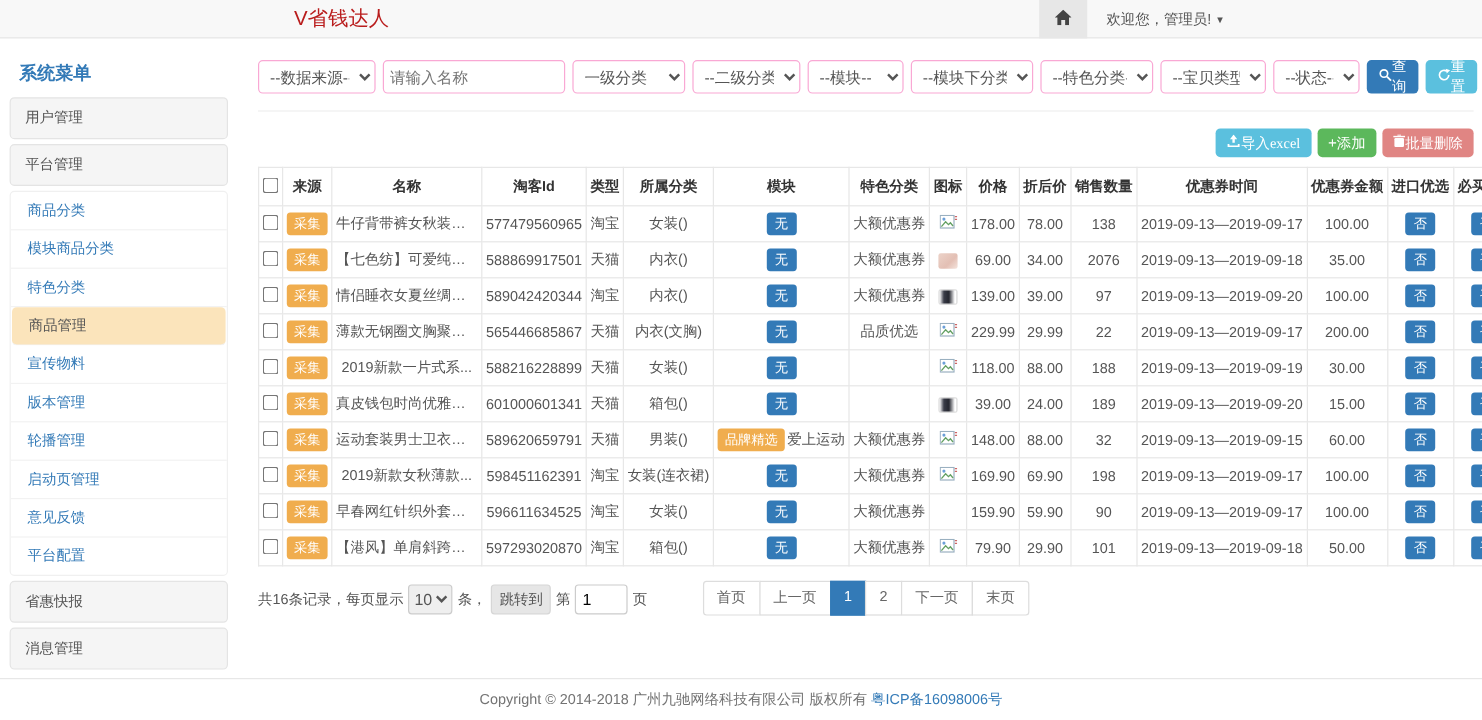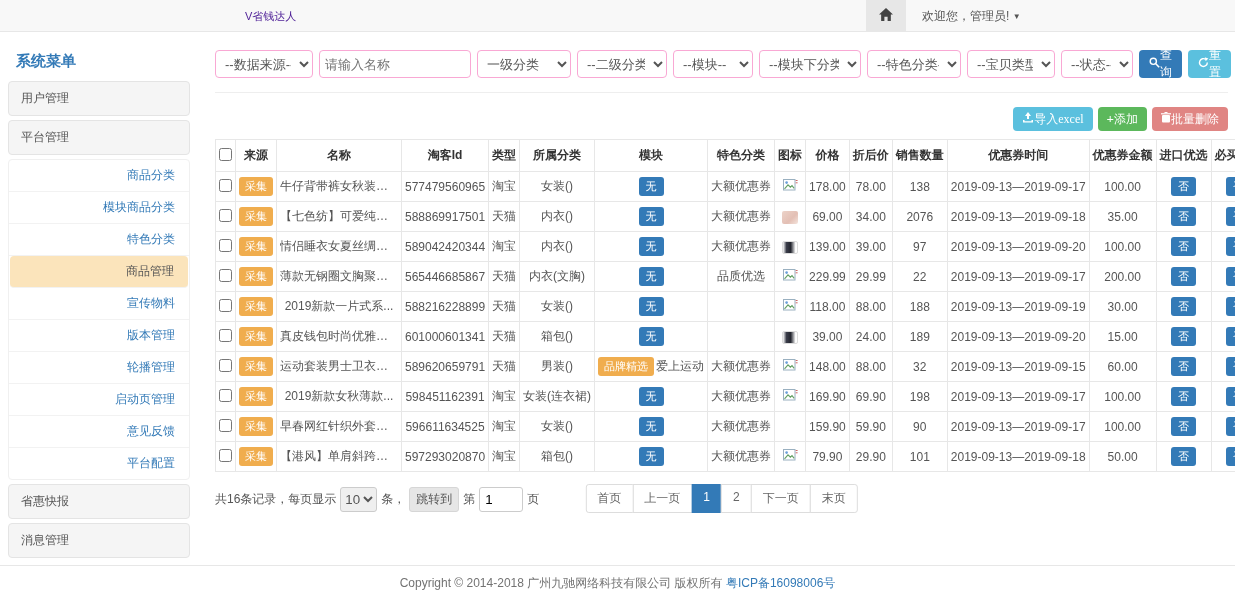--- a/index.html
+++ b/index.html
@@ -5,32 +5,32 @@
   * { box-sizing: border-box; margin: 0; padding: 0; }
   html,body { width:1235px; height:600px; }
   body {
     font-family: "Liberation Sans", "DejaVu Sans", sans-serif;
     font-size: 12px; color:#333; background:#fff; position:relative; overflow:hidden;
   }
   a { text-decoration:none; }
 
   
   .topbar { position:relative; height:32px; background:#f8f8f8; border-bottom:1px solid #e7e7e7; }
-  .topbar-title { position:absolute; left:245px; top:0; line-height:32px; color:#4c1d95; font-size:11px; }
+  .topbar-title { position:absolute; left:245px; top:0; line-height:32px; color:#b91c1c; font-size:17px; }
   .topbar-right { position:absolute; left:866px; top:0; height:32px; display:flex; align-items:center; }
   .home-box { width:40px; height:32px; background:#e7e7e7; display:flex; align-items:center; justify-content:center; cursor:pointer; }
   .welcome { margin-left:16px; color:#555; cursor:pointer; white-space:nowrap; }
   .caret-down { font-size:8px; color:#555; vertical-align:middle; }
 
   
   .sidebar { position:absolute; left:8px; top:40px; width:182px; }
   .sidebar-heading { color:#337ab7; font-size:15px; font-weight:bold; padding:12px 8px 10px 8px; }
   .menu-top { background:#f5f5f5; border:1px solid #e4e4e4; border-radius:4px; padding:8px 12px;
               margin-bottom:4px; color:#555; cursor:pointer; min-height:30px; }
-  .submenu { background:#fff; border:1px solid #f0f0f0; border-radius:4px; margin-bottom:4px;text-align:right; }
+  .submenu { background:#fff; border:1px solid #f0f0f0; border-radius:4px; margin-bottom:4px; }
   .menu-sub { padding:7px 14px; color:#337ab7; border-bottom:1px solid #f2f2f2; cursor:pointer; }
   .menu-sub:last-child { border-bottom:none; }
   .menu-sub.active { background:#fbe4bb; border-radius:4px; color:#555; margin:0 1px; }
 
   
   .main { position:absolute; left:215px; top:40px; width:1013px; }
   .breadcrumb { background:#f5f5f5; border-radius:4px; padding:6px 12px; color:#555; margin-top:4px; }
   .breadcrumb a { color:#337ab7; cursor:pointer; }
   .breadcrumb .sep { color:#bbb; margin:0 4px; }
   .crumb-home-icon { vertical-align:-1px; margin-right:3px; }

